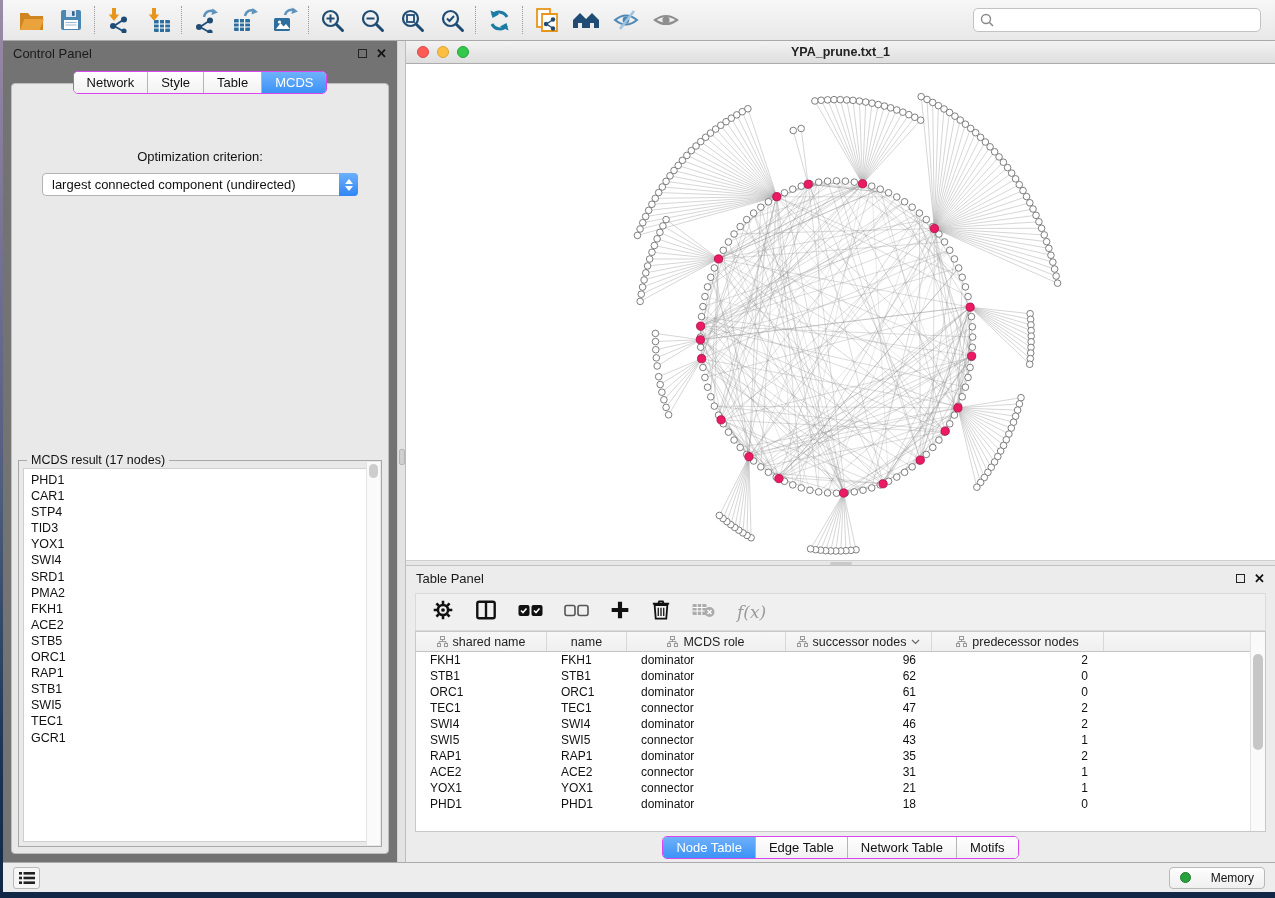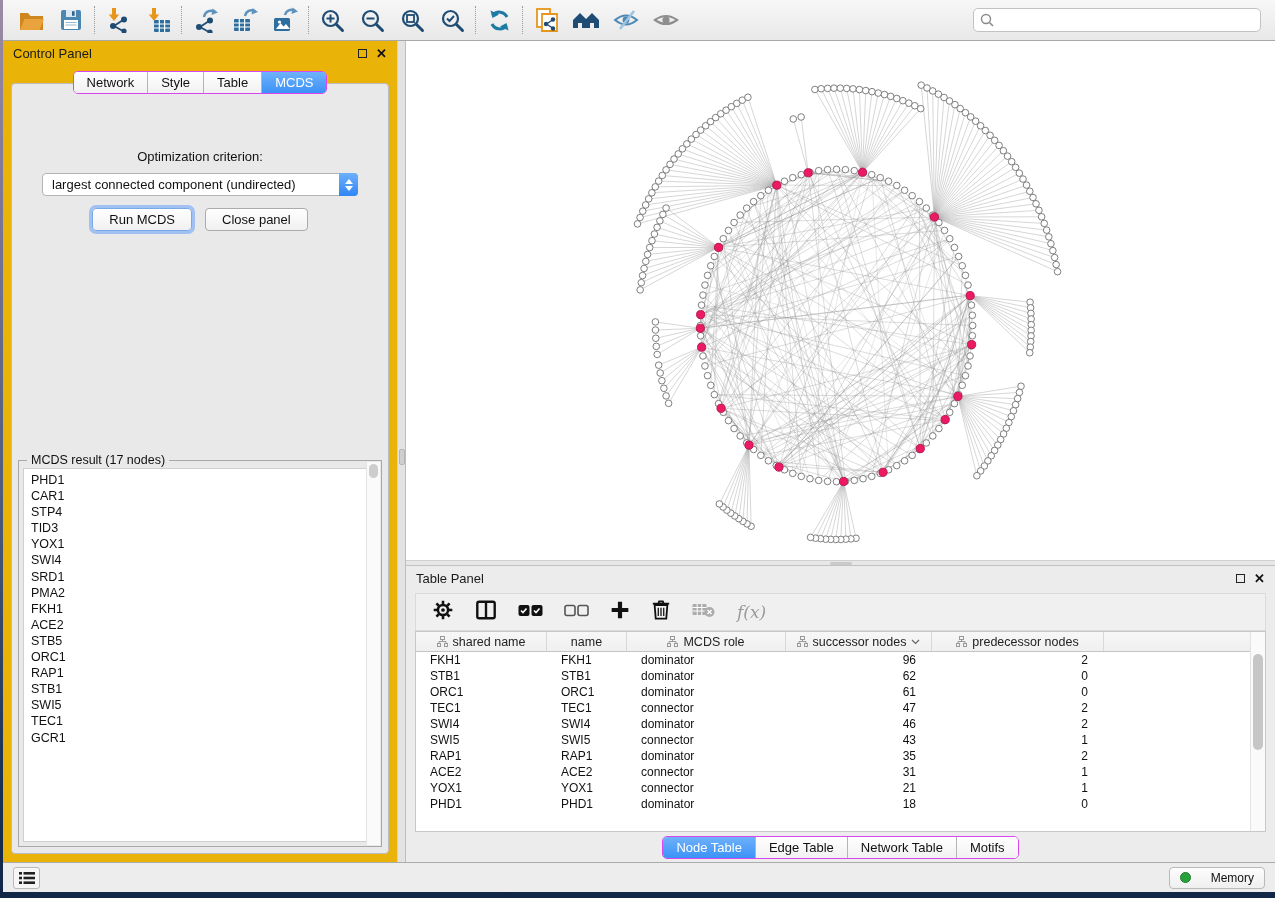--- a/index.html
+++ b/index.html
@@ -13,21 +13,21 @@
   .tb-sep { width:1px; height:28px; border-left:1px dotted #9a9a9a; margin:0 3px; flex:none; }
   .search-wrap { margin-left:auto; margin-right:6px; width:288px; height:24px; background:#fff; border:1px solid #c2c2c2; border-radius:5px; display:flex; align-items:center; padding:0 6px; }
   .search-wrap input { border:none; outline:none; flex:1; font-size:12px; background:transparent; margin-left:4px; }
 
   
   .main { flex:1; display:flex; min-height:0; }
   .vsplit { width:9px; flex:none; background:#e3e3e3; border-left:1px solid #d2d2d2; border-right:1px solid #bdbdbd; position:relative; }
   .vsplit .grip { position:absolute; top:408px; left:1px; width:6px; height:16px; background:#cfcfcf; border:1px solid #b5b5b5; border-radius:2px; }
 
   
-  .control-panel { width:394px; flex:none; display:flex; flex-direction:column; background:#eab308; }
+  .control-panel { width:394px; flex:none; display:flex; flex-direction:column; background:#737373; }
   .panel-header { height:25px; flex:none; display:flex; align-items:center; padding:0 10px; }
   .panel-title { font-size:13px; color:#1a1a1a; }
   .panel-header .win-icons { margin-left:auto; display:flex; align-items:center; gap:9px; }
   .float-box { width:9px; height:9px; border:1.5px solid #222; display:inline-block; }
   .close-x { font-size:13px; font-weight:bold; color:#111; line-height:1; }
   .cp-tabs { position:relative; z-index:2; display:flex; justify-content:center; margin-top:5px; }
   .seg { display:inline-flex; border:1px solid #d946ef; border-radius:5px; overflow:hidden; background:#fff; }
   .seg-item { padding:3px 13px; font-size:13px; color:#111; background:linear-gradient(#ffffff,#f1f1f1); border-right:1px solid #b5b5b5; white-space:nowrap; }
   .seg-item:last-child { border-right:none; }
   .seg-item.active { background:linear-gradient(#6fb1fb,#3b92f7); color:#fff; }
@@ -256,24 +256,20 @@
         <div class="dropdown">
           <span class="dd-text">largest connected component (undirected)</span>
           <span class="dd-stepper">
             <svg width="8" height="5" viewBox="0 0 8 5">
                 <path d="M0 5 L4 0 L8 5 Z" fill="#fff"></path>
               </svg>
             <svg width="8" height="5" viewBox="0 0 8 5">
                 <path d="M0 0 L4 5 L8 0 Z" fill="#fff"></path>
               </svg>
           </span>
-        </div>
-        <div class="btn-row">
-          <div class="mac-btn focused">Run MCDS</div>
-          <div class="mac-btn">Close panel</div>
         </div>
         <div class="result-group">
           <span class="result-title">MCDS result (17 nodes)</span>
           <div class="result-list" id="result-list">
               <div class="result-item">PHD1</div>
               <div class="result-item">CAR1</div>
               <div class="result-item">STP4</div>
               <div class="result-item">TID3</div>
               <div class="result-item">YOX1</div>
               <div class="result-item">SWI4</div>
@@ -296,20 +292,28 @@
       </div>
     </div>
 
     <div class="vsplit">
         <div class="grip"></div>
       </div>
 
     <div class="right-col">
 
       <div class="network-window">
+        <div class="net-titlebar">
+          <span class="traffic">
+            <span class="light" style="background:#fc5b57;border:1px solid #d94a45;"></span>
+            <span class="light" style="background:#fdbe41;border:1px solid #dfa332;"></span>
+            <span class="light" style="background:#34c84a;border:1px solid #27a438;"></span>
+          </span>
+          <span class="net-title">YPA_prune.txt_1</span>
+        </div>
         <div class="net-content" id="net-content">
             <svg viewBox="0 0 868 494" width="100%" height="100%" preserveAspectRatio="xMidYMid meet">
               <g>
                 <line x1="370.4" y1="131.8" x2="354.4" y2="401.7" stroke="#8f8f8f" stroke-width="0.7" stroke-opacity="0.45"></line>
                 <line x1="370.4" y1="131.8" x2="561.4" y2="312.4" stroke="#8f8f8f" stroke-width="0.7" stroke-opacity="0.45"></line>
                 <line x1="370.4" y1="131.8" x2="394.8" y2="422.7" stroke="#8f8f8f" stroke-width="0.7" stroke-opacity="0.45"></line>
                 <line x1="370.4" y1="131.8" x2="412.2" y2="117.3" stroke="#8f8f8f" stroke-width="0.7" stroke-opacity="0.45"></line>
                 <line x1="370.4" y1="131.8" x2="312.2" y2="350.0" stroke="#8f8f8f" stroke-width="0.7" stroke-opacity="0.45"></line>
                 <line x1="370.4" y1="131.8" x2="412.2" y2="426.7" stroke="#8f8f8f" stroke-width="0.7" stroke-opacity="0.45"></line>
                 <line x1="370.4" y1="131.8" x2="327.7" y2="169.1" stroke="#8f8f8f" stroke-width="0.7" stroke-opacity="0.45"></line>

